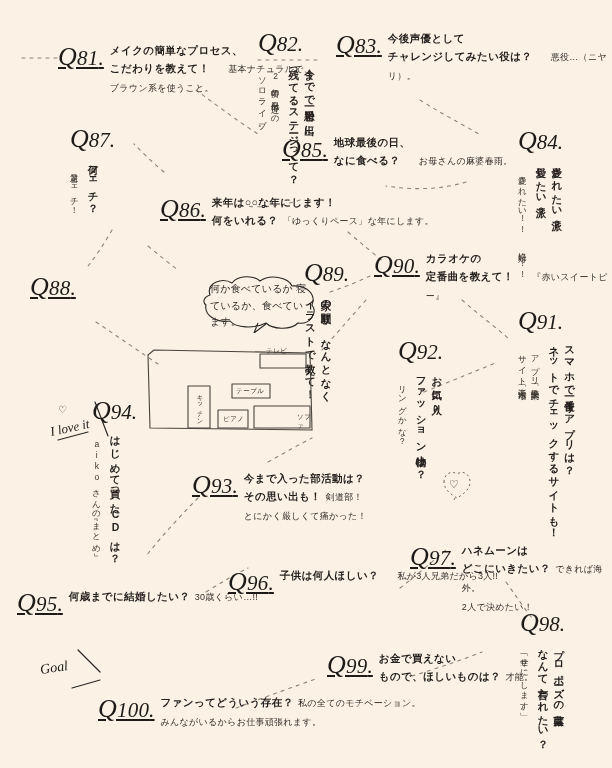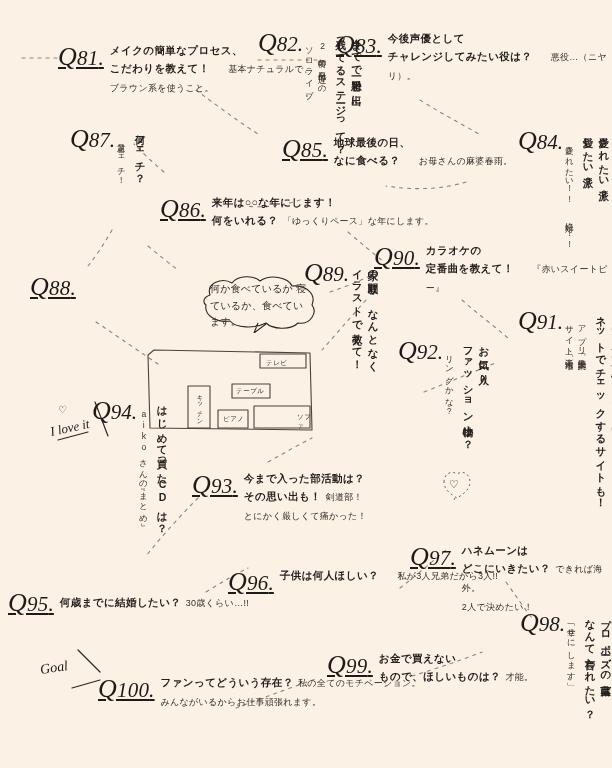--- a/index.html
+++ b/index.html
@@ -29,21 +29,21 @@
     font-weight:bold;font-size:10.5px;line-height:1.45;
     letter-spacing:.4px;white-space:pre-line;color:#231f1d;
   }
   .h .qans{
     font-size:9px;line-height:1.55;letter-spacing:.3px;
     margin-top:5px;white-space:pre-line;color:#332e2a;
   }
   .h .qans.indent{margin-left:14px;}
 
   
-  .v{display:flex;flex-direction:row;align-items:flex-start;justify-content:flex-end;}
+  .v{display:flex;flex-direction:column;align-items:flex-start;justify-content:flex-end;}
   .v .qnum{
     font-family:"Liberation Serif","DejaVu Serif",serif;
     font-style:italic;font-size:21px;color:#1d1a18;white-space:nowrap;
     margin-left:2px;
   }
   .v .qnum .qq{font-size:26px;}
   .v .vwrap{display:flex;flex-direction:row-reverse;align-items:flex-start;margin-top:3px;}
   .v .qtext{
     writing-mode:vertical-rl;text-orientation:upright;
     font-weight:bold;font-size:10.5px;line-height:1.5;letter-spacing:1px;
@@ -188,21 +188,21 @@
   </div>
 
   <div class="qitem v" style="left:302px;top:258px;">
     <span class="qnum"><span class="qq">Q</span><span>89</span>.</span>
     <span class="vwrap">
       <span class="qtext">家の間取り、なんとなく
 イラストで教えて！</span>
     </span>
   </div>
 
-  <div class="qitem h" style="left:374px;top:240px;">
+  <div class="qitem h" style="left:374px;top:248px;">
     <span class="qnum"><span class="qq">Q</span><span>90</span>.</span>
     <span class="qbody">
       <span class="qtext">カラオケの
 定番曲を教えて！</span>
       <span class="qans indent">『赤いスイートピー』</span>
     </span>
   </div>
 
   <div class="qitem v" style="left:516px;top:306px;">
     <span class="qnum"><span class="qq">Q</span><span>91</span>.</span>
@@ -234,21 +234,21 @@
   </div>
 
   <div class="qitem v" style="left:90px;top:396px;">
     <span class="qnum"><span class="qq">Q</span><span>94</span>.</span>
     <span class="vwrap">
       <span class="qtext">はじめて買ったCDは？</span>
       <span class="qans">aikoさんの『まとめ』</span>
     </span>
   </div>
 
-  <div class="qitem h" style="left:8px;top:586px;align-items:center;">
+  <div class="qitem h" style="left:17px;top:586px;">
     <span class="qnum"><span class="qq">Q</span><span>95</span>.</span>
     <span class="qbody">
       <span class="qtext">何歳までに結婚したい？</span>
       <span class="qans">30歳くらい…!!</span>
     </span>
   </div>
 
   <div class="qitem h" style="left:228px;top:565px;">
     <span class="qnum"><span class="qq">Q</span><span>96</span>.</span>
     <span class="qbody">
@@ -278,21 +278,21 @@
 
   <div class="qitem h" style="left:316px;top:648px;margin-left:11px;">
     <span class="qnum"><span class="qq">Q</span><span>99</span>.</span>
     <span class="qbody">
       <span class="qtext">お金で買えない
 もので、ほしいものは？</span>
       <span class="qans">才能。</span>
     </span>
   </div>
 
-  <div class="qitem h" style="left:98px;top:672px;">
+  <div class="qitem h" style="left:98px;top:692px;">
     <span class="qnum"><span class="qq">Q</span><span>100</span>.</span>
     <span class="qbody">
       <span class="qtext">ファンってどういう存在？</span>
       <span class="qans">私の全てのモチベーション。
 みんながいるからお仕事頑張れます。</span>
     </span>
   </div>
 
   <div id="bubble">
     <svg viewBox="0 0 124 58" width="124" height="58" xmlns="http://www.w3.org/2000/svg">
@@ -310,21 +310,21 @@
     <svg viewBox="0 0 172 90" width="172" height="90" xmlns="http://www.w3.org/2000/svg">
       <g fill="none" stroke="#4a443e" stroke-width="1.1" stroke-linejoin="round">
         <path d="M4,11 L10,6 L166,9 L168,86 L6,84 Z"></path>
         <rect x="116" y="10" width="46" height="14"></rect>
         <rect x="88" y="40" width="38" height="14"></rect>
         <rect x="44" y="42" width="22" height="42"></rect>
         <rect x="74" y="66" width="30" height="18"></rect>
         <rect x="110" y="62" width="56" height="22"></rect>
       </g>
     </svg>
-    <span class="fplabel" style="left:122px;top:15px;">テレビ</span>
+    <span class="fplabel" style="left:122px;top:3px;">テレビ</span>
     <span class="fplabel" style="left:92px;top:43px;">テーブル</span>
     <span class="fplabel fp-v" style="left:51px;top:46px;">キッチン</span>
     <span class="fplabel" style="left:79px;top:71px;">ピアノ</span>
     <span class="fplabel" style="left:124px;top:69px;margin-left:29px;">ソファ</span>
   </div>
 
   <span class="heart" id="heart1">♡</span>
   <span class="script" id="iloveit">I love it</span>
   <span class="script" id="goalword">Goal</span>
 

